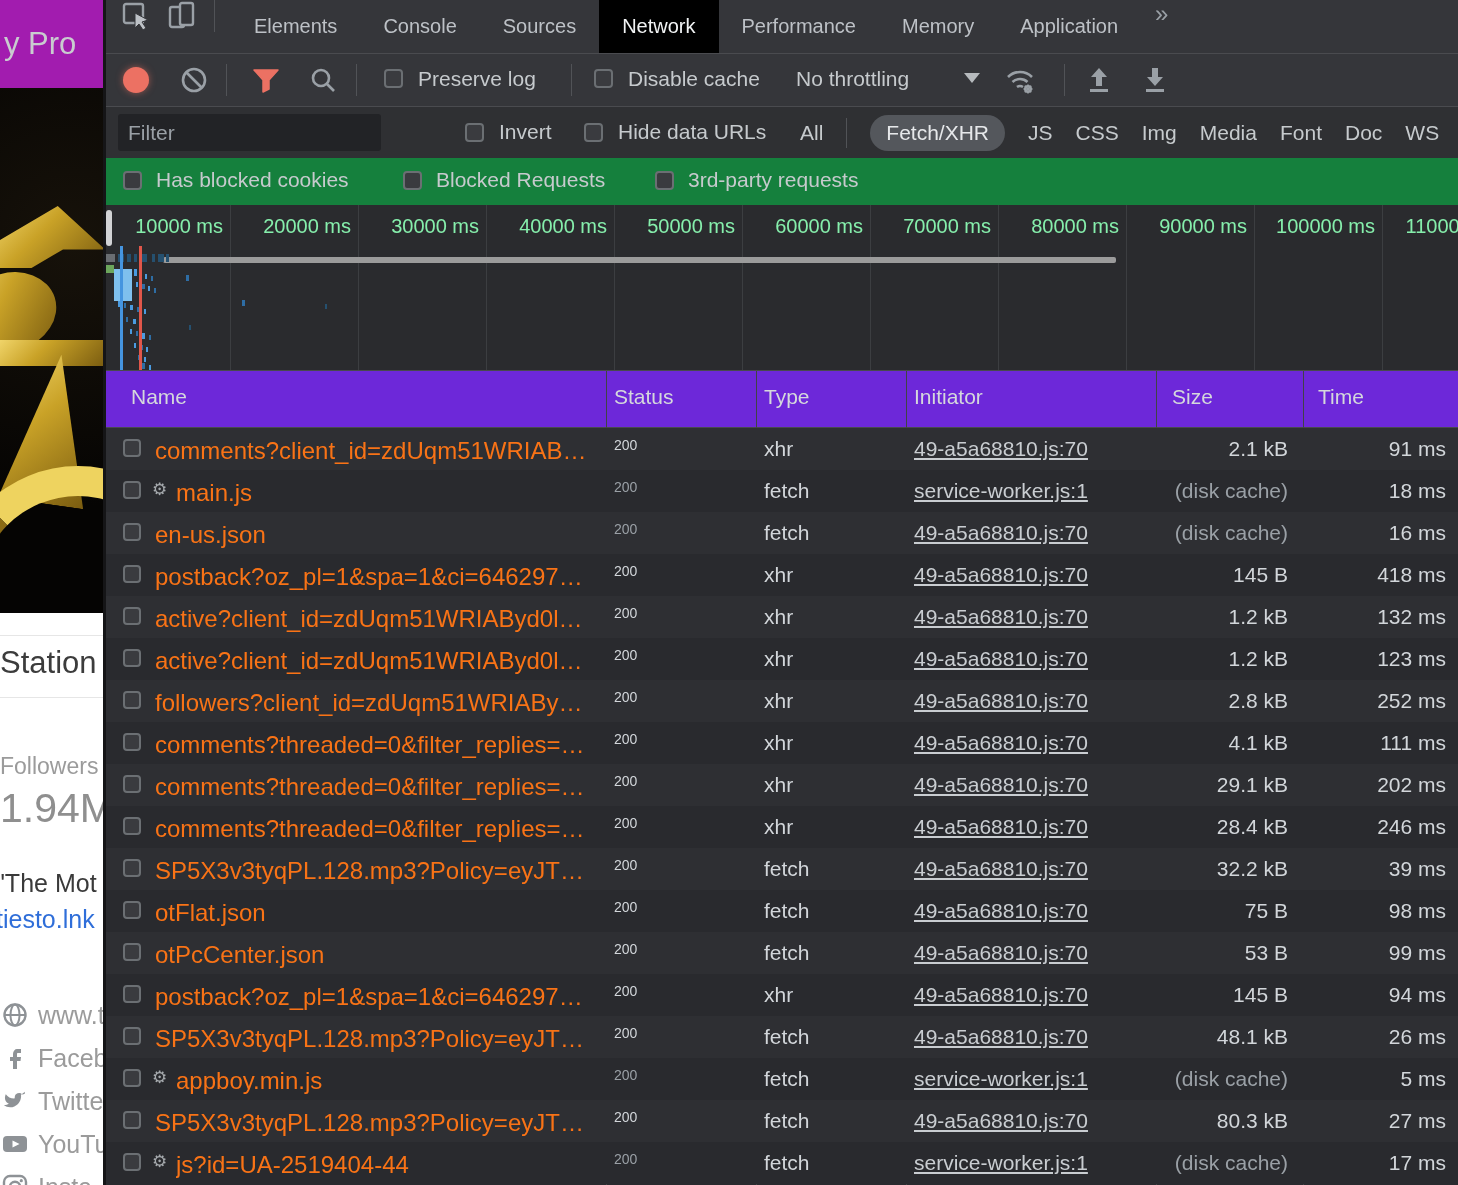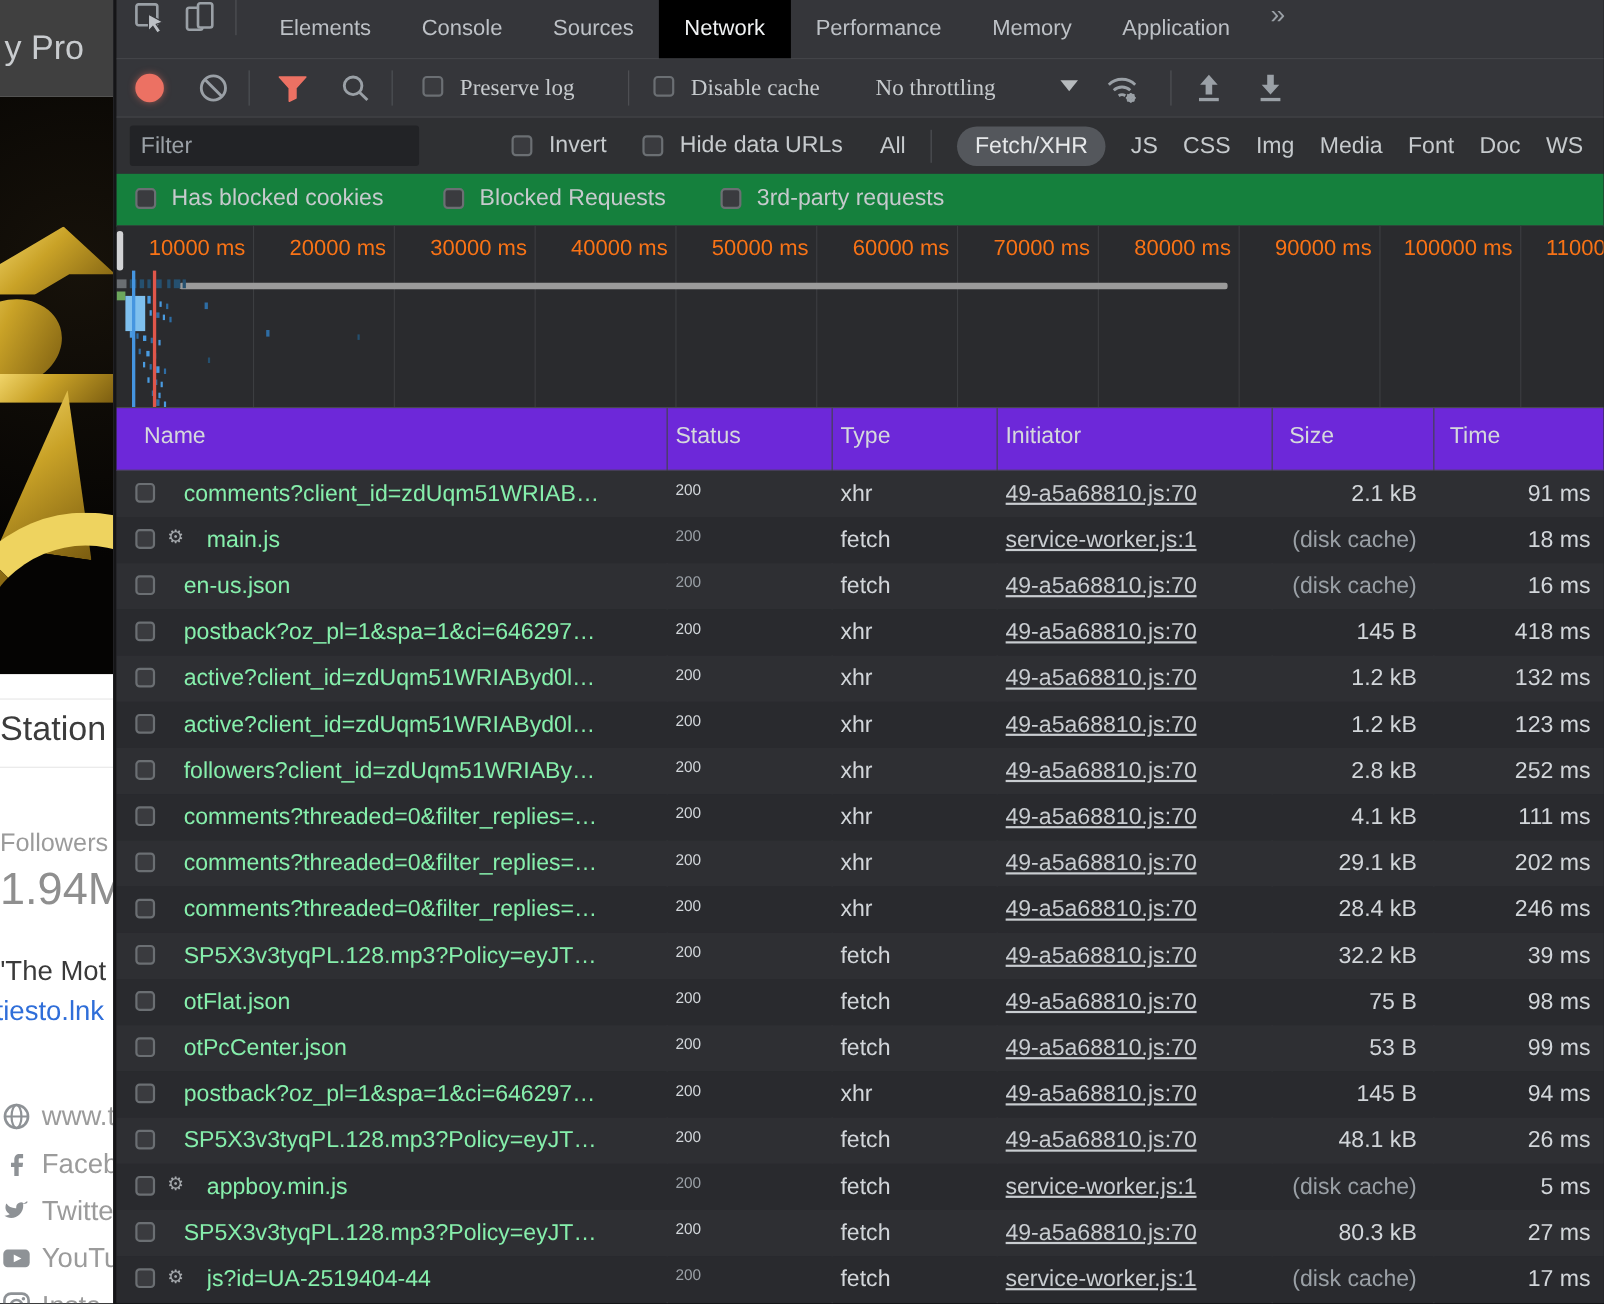--- a/index.html
+++ b/index.html
@@ -1,20 +1,20 @@
 <!DOCTYPE html>
 <html><head>
 <meta charset="utf-8">
 <style>
   html,body{margin:0;padding:0;background:#000;}
   #stage{position:relative;width:1458px;height:1185px;overflow:hidden;
          font-family:"Liberation Sans","DejaVu Sans",sans-serif;background:#2b2c2f;}
   
   #site{position:absolute;left:0;top:0;width:103px;height:1185px;background:#fff;overflow:hidden;}
-  #site-topbar{position:absolute;left:0;top:0;width:103px;height:88px;background:#404040;}
+  #site-topbar{position:absolute;left:0;top:0;width:103px;height:88px;background:#a21caf;}
   #site-topbar span{position:absolute;left:4px;top:26px;font-size:31px;color:#c9cccf;white-space:nowrap;}
   #site-photo{position:absolute;left:0;top:88px;width:103px;height:525px;background:
     radial-gradient(circle at 70% 30%,#17120a 0%,#050403 70%);overflow:hidden;}
   .gold{position:absolute;background:linear-gradient(135deg,#f0d469 0%,#c9a227 40%,#7a5c10 100%);}
   #gold-tri{left:0;top:118px;width:105px;height:62px;clip-path:polygon(0 55%,55% 0,100% 70%,60% 70%,30% 100%,0 100%);}
   #gold-disc{left:-38px;top:185px;width:95px;height:78px;border-radius:50%;transform:rotate(-18deg);}
   #gold-beam{left:0;top:252px;width:105px;height:26px;}
   #gold-pyramid{left:8px;top:266px;width:86px;height:150px;clip-path:polygon(50% 0,100% 100%,0 100%);transform:rotate(8deg);}
   #gold-ring{position:absolute;left:-52px;top:378px;width:200px;height:200px;border-radius:50%;
     border:30px solid #c9a227;border-top-color:#eed35f;border-left-color:#8a6a14;background:transparent;}
@@ -38,21 +38,21 @@
   #tabbar{position:absolute;left:0;top:0;width:100%;height:53px;background:#35363a;
     border-bottom:1px solid #4a4b4f;display:flex;align-items:flex-start;}
   .tb-ic{width:32px;height:32px;margin-left:14px;flex:0 0 auto;}
   #tabbar .sep-v{height:32px;margin-left:16px;}
   #tabs{display:flex;align-items:center;height:100%;margin-left:16px;gap:0;}
   .tab{padding:0 23px;height:100%;display:flex;align-items:center;font-size:20px;color:#bdc1c6;white-space:nowrap;}
   .tab.active{background:#000;color:#f1f3f4;}
   #more-tabs{font-size:24px;color:#9aa0a6;margin-left:14px;}
   
   #toolbar{position:absolute;left:0;top:54px;width:100%;height:52px;background:#35363a;
-    border-bottom:1px solid #4a4b4f;font-family:Liberation Serif, serif;}
+    border-bottom:1px solid #4a4b4f;}
   #rec-btn{position:absolute;left:17px;top:13px;width:26px;height:26px;border-radius:50%;
     background:#ec7163;box-shadow:0 0 7px rgba(236,113,99,.55);}
   #clear-btn{position:absolute;left:74px;top:12px;width:28px;height:28px;}
   #toolbar .s1{position:absolute;left:120px;top:10px;height:32px;}
   #funnel-btn{position:absolute;left:146px;top:12px;width:28px;height:28px;}
   #search-btn{position:absolute;left:203px;top:12px;width:28px;height:28px;}
   #toolbar .s2{position:absolute;left:250px;top:10px;height:32px;}
   .cb{width:19px;height:19px;border:2px solid #6b6f73;border-radius:4px;background:#3a3b3f;box-sizing:border-box;}
   #cb-preserve{position:absolute;left:278px;top:15px;}
   #lb-preserve{position:absolute;left:312px;top:13px;font-size:21px;}
@@ -85,40 +85,40 @@
   #optsrow{position:absolute;left:0;top:158px;width:100%;height:47px;background:#15803d;
     border-bottom:1px solid #4a4b4f;}
   .opt{position:absolute;top:0;height:47px;}
   .opt .cb{position:absolute;top:13px;left:0;}
   .opt span{position:absolute;left:33px;top:10px;font-size:21px;white-space:nowrap;}
   
   #overview{position:absolute;left:0;top:205px;width:100%;height:165px;background:#2a2b2e;
     border-bottom:1px solid #48494d;overflow:hidden;}
   #ovr-cells{position:absolute;left:0;top:0;height:165px;display:flex;}
   .ovr-cell{height:165px;border-right:1px solid #3c3e41;box-sizing:border-box;
-    font-size:20px;color:#f97316;text-align:right;padding:10px 7px 0 0;white-space:nowrap;overflow:hidden;}
+    font-size:20px;color:#86efac;text-align:right;padding:10px 7px 0 0;white-space:nowrap;overflow:hidden;}
   #ovr-handle{position:absolute;left:0;top:5px;width:6px;height:36px;background:#d2d3d5;border-radius:3px;}
   #session-bar{position:absolute;left:57px;top:52px;width:953px;height:6px;background:#9b9b9b;border-radius:2px;}
   .ovr-bar{position:absolute;}
   #ev-blue{position:absolute;left:14px;top:41px;width:3px;height:124px;background:#4595e0;}
   #ev-red{position:absolute;left:33px;top:41px;width:3px;height:124px;background:#e0564a;}
   
   #grid{position:absolute;left:0;top:371px;width:100%;height:814px;background:#292a2e;}
   #grid-header{position:absolute;left:0;top:0;width:100%;height:56px;background:#6d28d9;
     border-bottom:1px solid #48494d;}
   .hdr{position:absolute;top:14px;font-size:21px;color:#d5d8dc;white-space:nowrap;}
   .colsep{position:absolute;top:0;bottom:0;width:1px;background:#404346;}
   #rows{position:absolute;left:0;top:57px;width:100%;}
   .row{position:relative;width:100%;height:42px;}
   .row:nth-child(odd){background:#2e2f33;}
   .row:nth-child(even){background:#292a2e;}
   .row .cb{position:absolute;left:17px;top:11px;width:18px;height:18px;border-width:2px;}
   .gear{position:absolute;left:46px;top:9px;font-size:17px;color:#a5a9ad;}
-  .nm{position:absolute;left:49px;top:9px;font-size:21px;color:#86efac;white-space:nowrap;
-      max-width:440px;overflow:hidden;margin-left:12px;}
+  .nm{position:absolute;left:49px;top:9px;font-size:24px;color:#f97316;white-space:nowrap;
+      max-width:440px;overflow:hidden;}
   .nm.withgear{left:70px;max-width:420px;text-align:right;}
   .st{position:absolute;left:508px;top:9px;font-size:14px;color:#d2d6da;}
   .st.dim,.sz.dim{color:#9aa0a6;}
   .ty{position:absolute;left:658px;top:9px;font-size:21px;color:#d2d6da;}
   .init{position:absolute;left:808px;top:9px;font-size:21px;color:#c9cdd1;text-decoration:underline;
       white-space:nowrap;max-width:235px;overflow:hidden;}
   .sz{position:absolute;right:170px;top:9px;font-size:21px;color:#d2d6da;}
   .tm{position:absolute;right:12px;top:9px;font-size:21px;color:#d2d6da;}
   svg{display:block;}
 </style>

